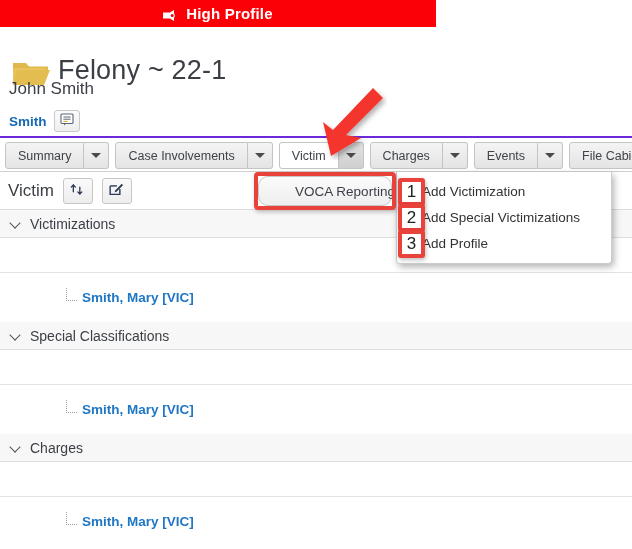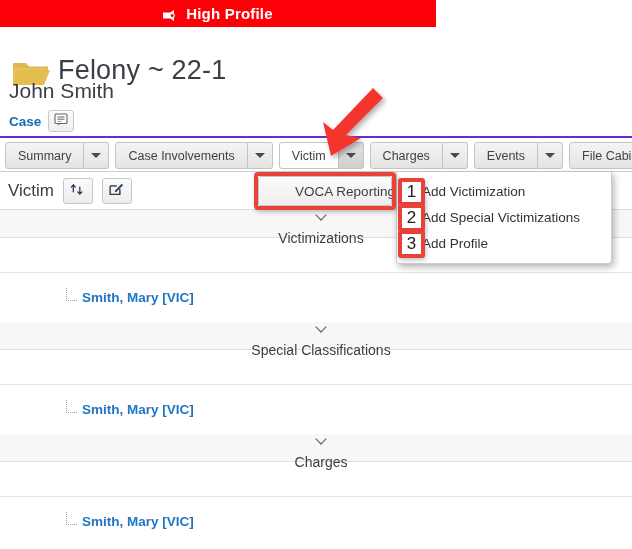--- a/index.html
+++ b/index.html
@@ -59,21 +59,21 @@
     left: 58px; top: 28px;
     font-size: 27px;
     color: #3b3f45;
     font-weight: normal;
     letter-spacing: 0.2px;
     white-space: nowrap;
   }
   .case-person {
     position: absolute;
     left: 9px; top: 52px;
-    font-size: 21px;
+    font-size: 17px;
     color: #3b3f45;
     white-space: nowrap;
   }
   .case-status-row {
     position: absolute;
     left: 9px; top: 83px;
     display: flex;
     align-items: center;
     gap: 7px;
   }
@@ -184,21 +184,20 @@
     height: 28px;
     background: #f7f7f7;
     border-bottom: 1px solid #dfdfdf;
     display: flex;
     align-items: center;
     padding-left: 10px;
     gap: 9px;
     font-size: 14px;
     color: #3b3f45;
     cursor: pointer;
-    flex-direction: column;
   }
   .chevron {
     width: 11px; height: 11px;
     position: relative;
     flex: 0 0 auto;
   }
   .chevron::after {
     content: "";
     position: absolute;
     left: 1px; top: 1px;
@@ -263,21 +262,21 @@
   .voca-wrap {
     position: absolute;
     left: 258px; top: 176px;
     z-index: 50;
   }
   .voca-btn {
     width: 134px;
     height: 30px;
     background: linear-gradient(#fbfbfb, #eeeeee);
     border: 1px solid #c6c6c6;
-    border-radius: 2px;
+    border-radius: 10px;
     display: flex;
     align-items: center;
     justify-content: center;
     font-size: 13.5px;
     color: #3b3f45;
     cursor: pointer;
     white-space: nowrap;
     padding-left: 40px;
   }
   .hl-box {
@@ -334,21 +333,21 @@
     <span class="folder-icon">
       <svg viewBox="0 0 38 28" width="38" height="28">
         <path d="M1 3 h13 l3 3.5 h19 v3.5 H1 Z" fill="#e0b84b"></path>
         <path d="M1 8 h33 l-5 17 H1 Z" fill="#e6c35c"></path>
         <path d="M5 10 h33 l-6 15 H1 Z" fill="#e3bd4f"></path>
       </svg>
     </span>
     <div class="case-title">Felony ~ 22-1</div>
     <div class="case-person">John Smith</div>
     <div class="case-status-row">
-      <a class="case-status-link" href="#">Case</a>
+      <a class="case-status-link" href="#">Smith</a>
       <span class="note-btn">
         <span>
           <svg viewBox="0 0 14 13" width="14" height="13">
             <rect x="1" y="1" width="12" height="9.5" rx="1" fill="#ffffff" stroke="#5a6673" stroke-width="1.1"></rect>
             <line x1="3.4" y1="4" x2="10.6" y2="4" stroke="#5a6673" stroke-width="1"></line>
             <line x1="3.4" y1="6.2" x2="10.6" y2="6.2" stroke="#5a6673" stroke-width="1"></line>
             <line x1="3.4" y1="8.4" x2="7.4" y2="8.4" stroke="#d9a400" stroke-width="1"></line>
             <path d="M4 10.5 L4 12.6 L6.2 10.5 Z" fill="#5a6673"></path>
           </svg>
         </span>

